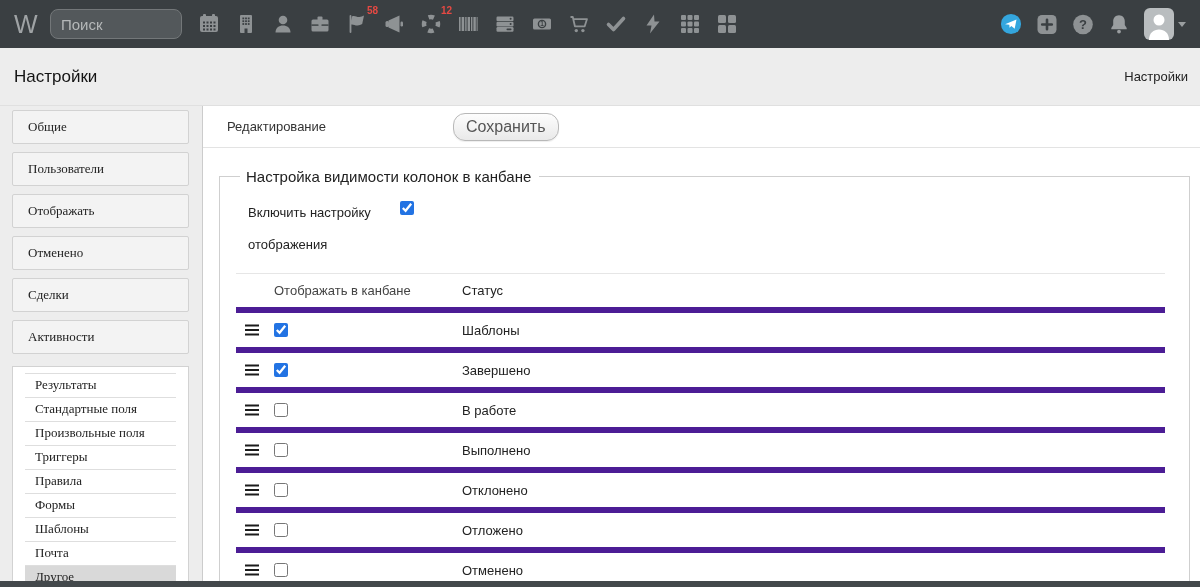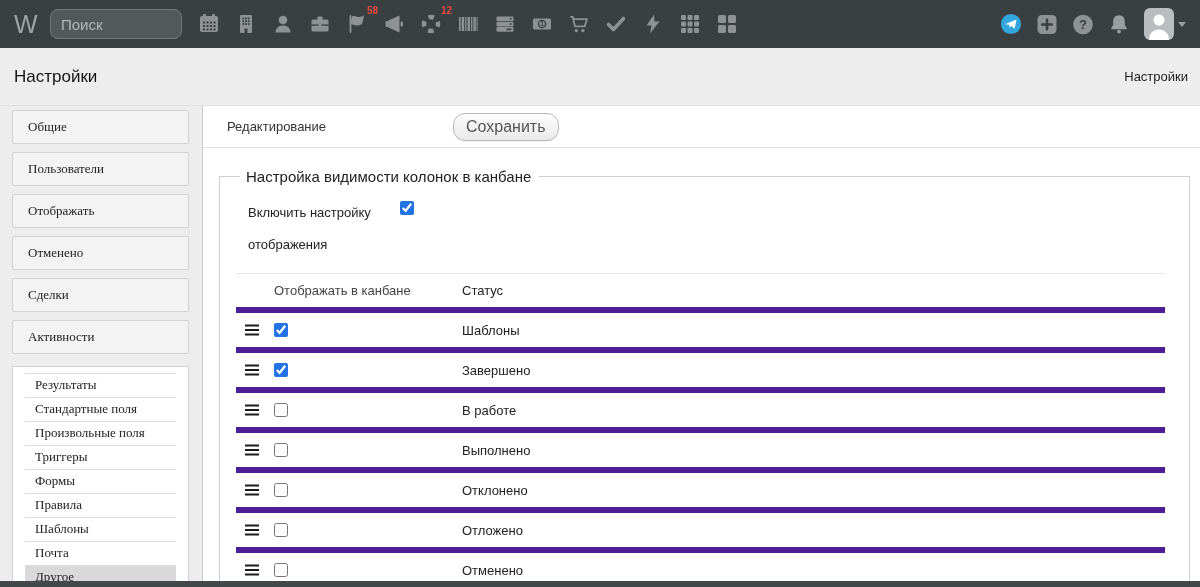--- a/index.html
+++ b/index.html
@@ -275,22 +275,22 @@
     <button class="side-btn">Отображать</button>
     <button class="side-btn">Отменено</button>
     <button class="side-btn">Сделки</button>
     <button class="side-btn">Активности</button>
 
     <div class="side-panel">
       <div class="side-item">Результаты</div>
       <div class="side-item">Стандартные поля</div>
       <div class="side-item">Произвольные поля</div>
       <div class="side-item">Триггеры</div>
+      <div class="side-item">Правила</div>
       <div class="side-item">Формы</div>
-      <div class="side-item">Правила</div>
       <div class="side-item">Шаблоны</div>
       <div class="side-item">Почта</div>
       <div class="side-item active">Другое</div>
     </div>
   </div>
 
   <div class="content">
     <div class="edit-row">
       <span class="edit-label">Редактирование</span>
       <button class="btn">Сохранить</button>

